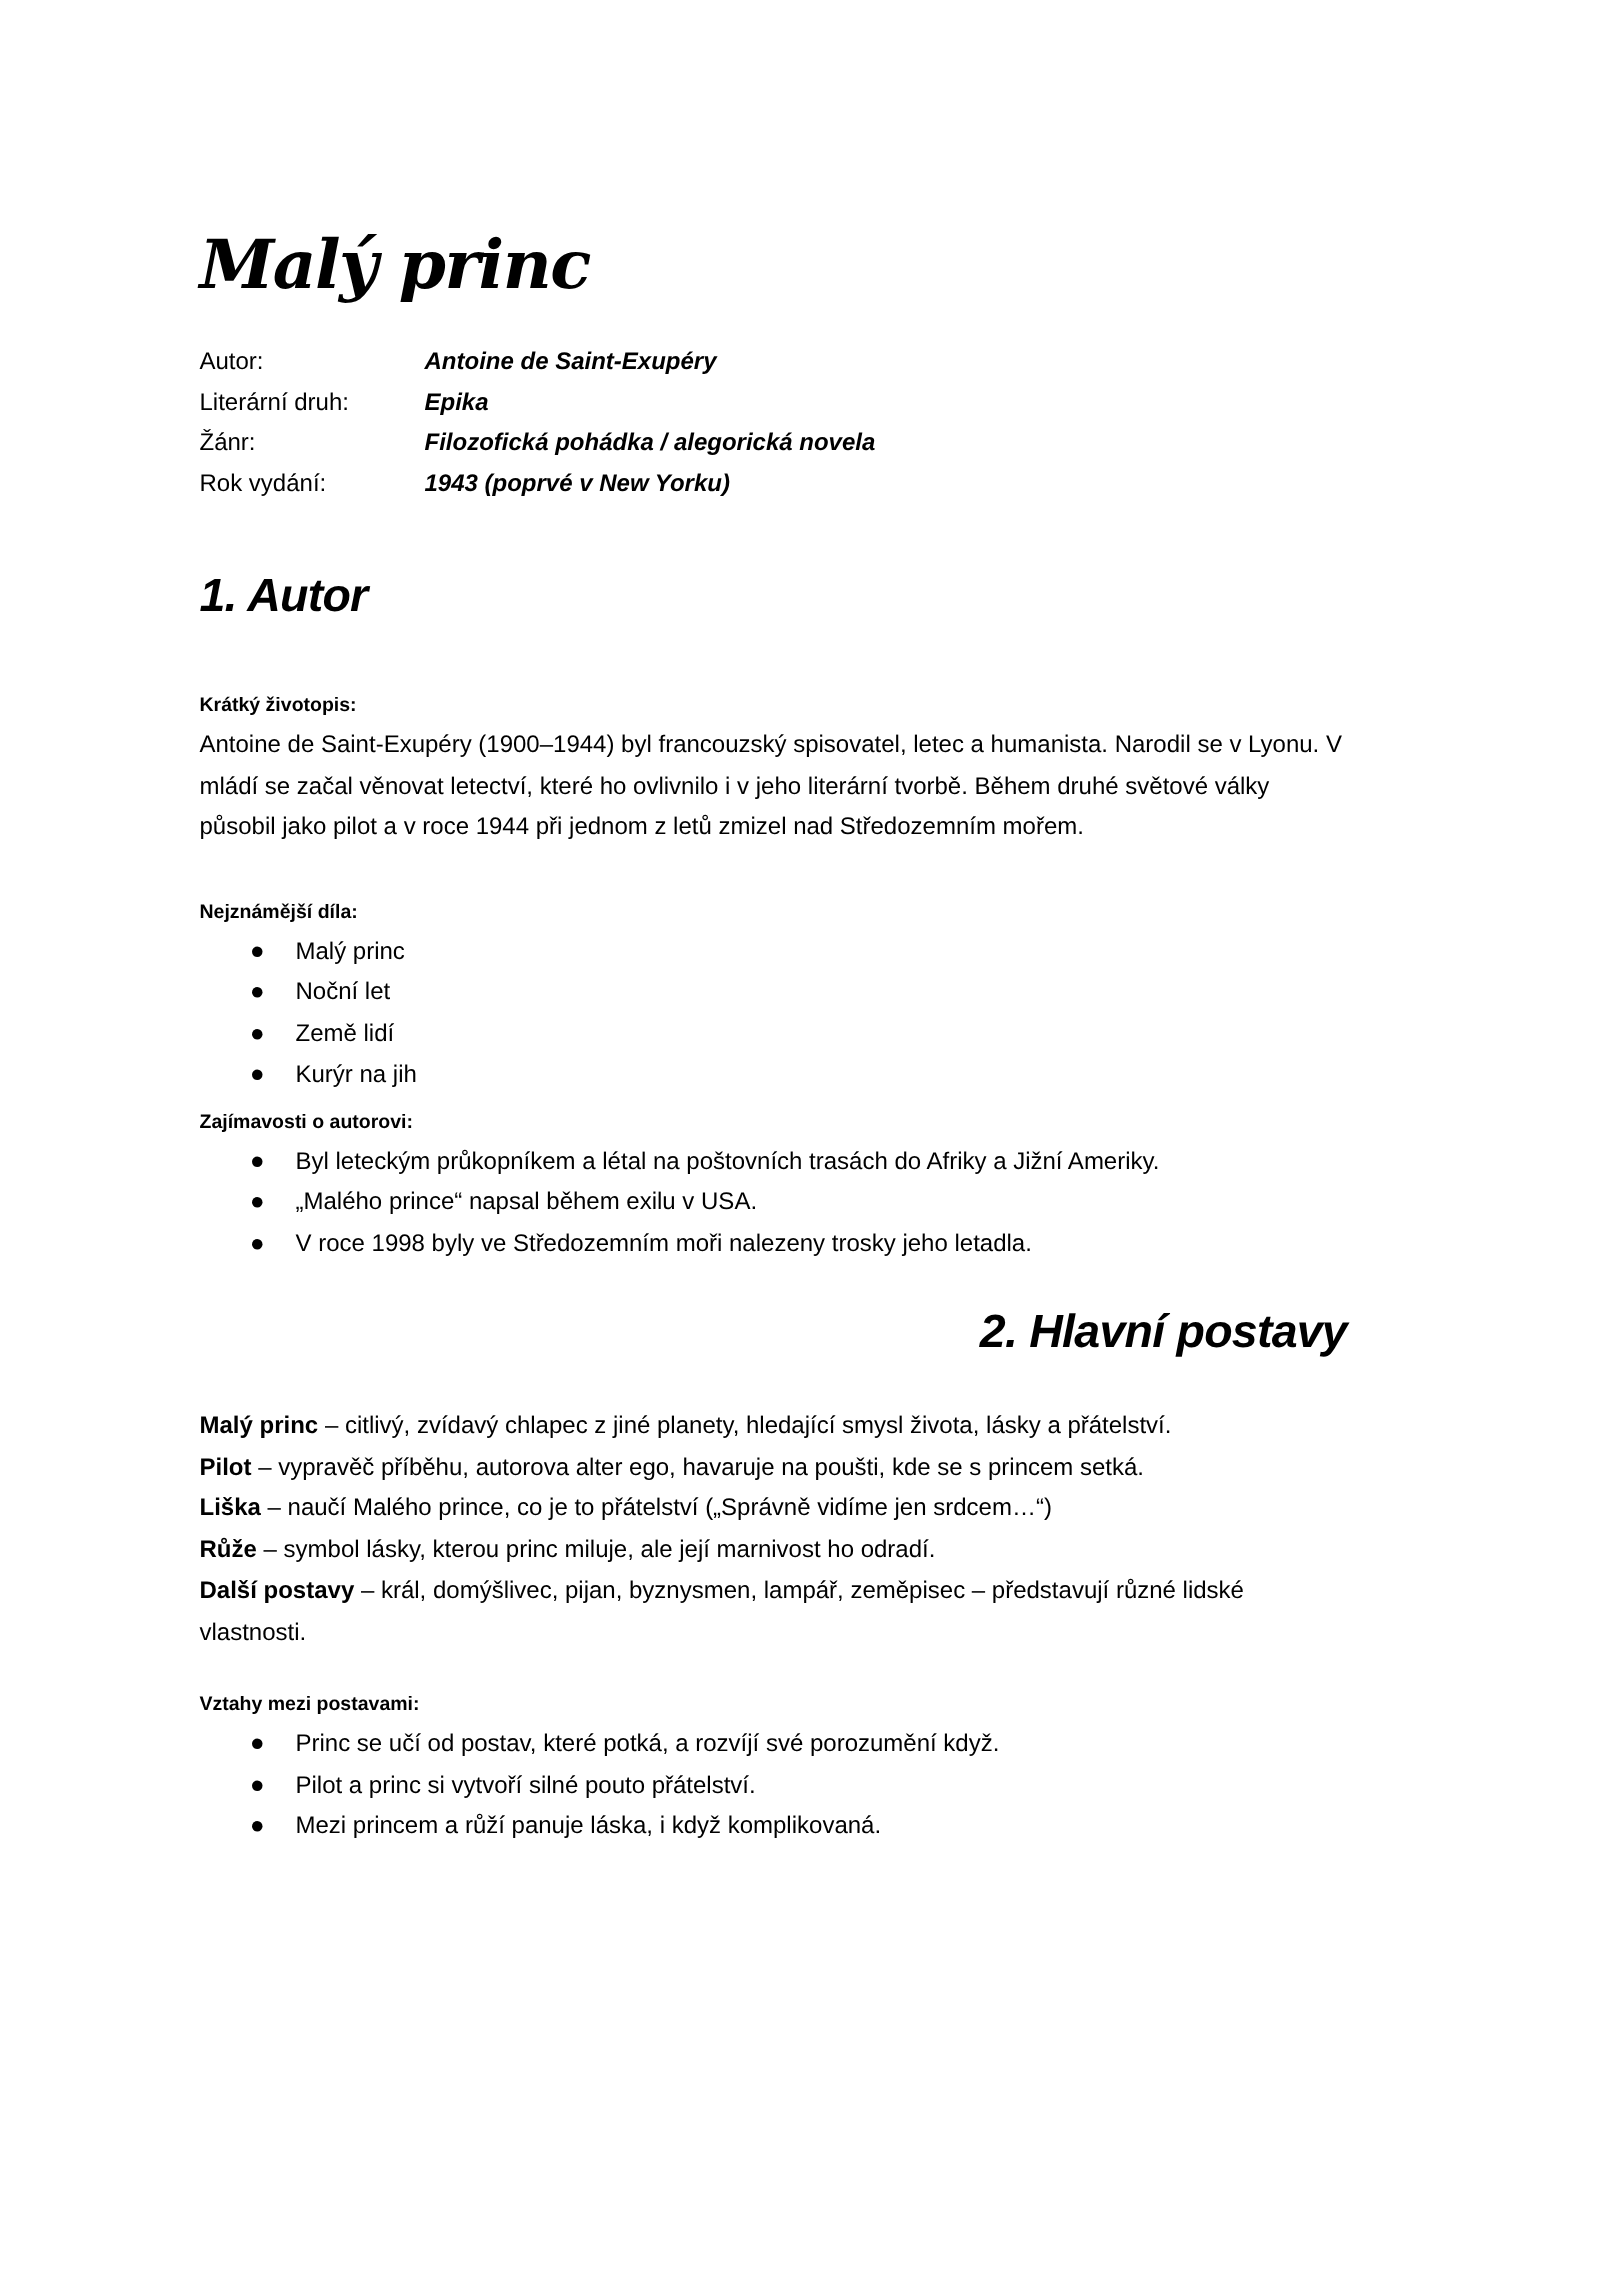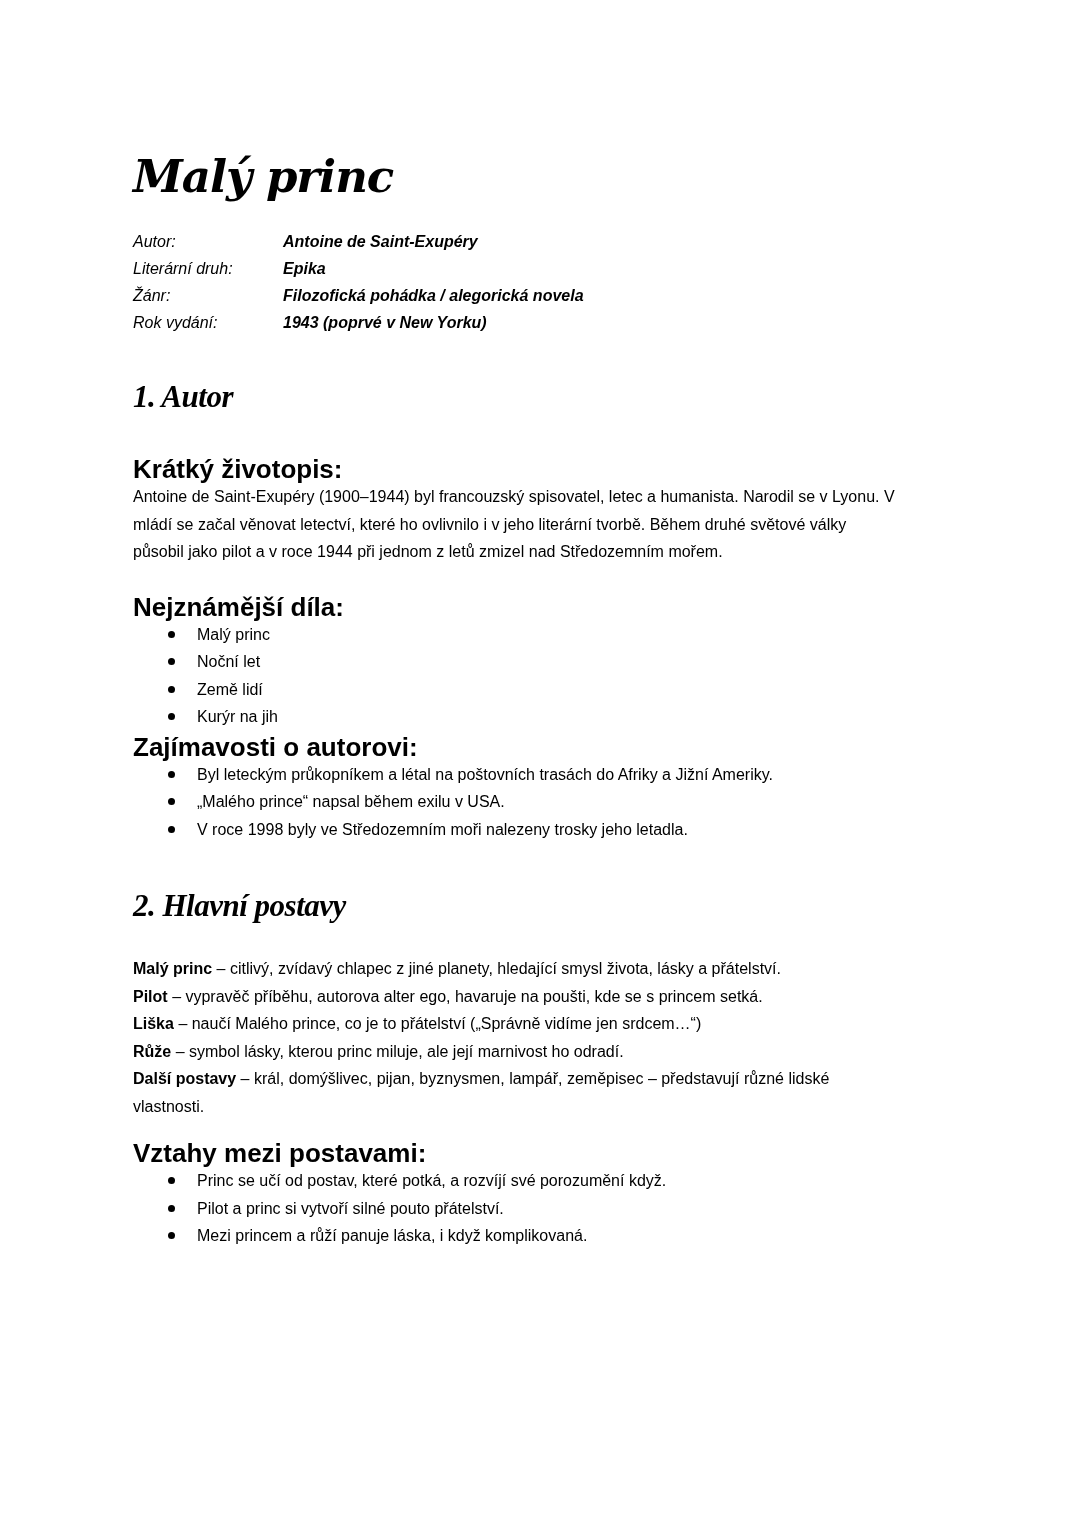--- a/index.html
+++ b/index.html
@@ -26,38 +26,38 @@
   .doc-title {
     font-family: "DejaVu Serif", serif;
     font-style: italic;
     font-weight: bold;
     font-size: 45px;
     line-height: 54px;
     letter-spacing: -1px;
     margin: 0 0 24px 0;
   }
   .section-heading {
-    font-family: Liberation Serif, serif;
+    font-family: Liberation Sans, sans-serif;
     font-style: italic;
     font-weight: bold;
     font-size: 31px;
     line-height: 42px;
     letter-spacing: -0.5px;
     margin: 0;
   }
   .sh-1 { margin-top: 40px; }
-  .sh-2 { margin-top: 42px; }
+  .sh-2 { margin-top: 24px; text-align: right; }
   
   .meta { margin: 0; }
   .meta-row { display: flex; line-height: 27px; }
-  .meta-label { flex: none; width: 150px; font-weight: normal; font-style: italic; }
+  .meta-label { flex: none; width: 150px; font-weight: normal; }
   .meta-value { font-weight: bold; font-style: italic; }
   
   .sub-heading {
-    font-size: 26px;
+    font-size: 13px;
     font-weight: bold;
     line-height: 27px;
     margin: 0;
   }
   .sub-bio       { margin-top: 38px; }
   .sub-works     { margin-top: 28px; }
   .sub-facts     { margin-top: 3px; }
   .sub-relations { margin-top: 20px; }
   
   .body-text {

